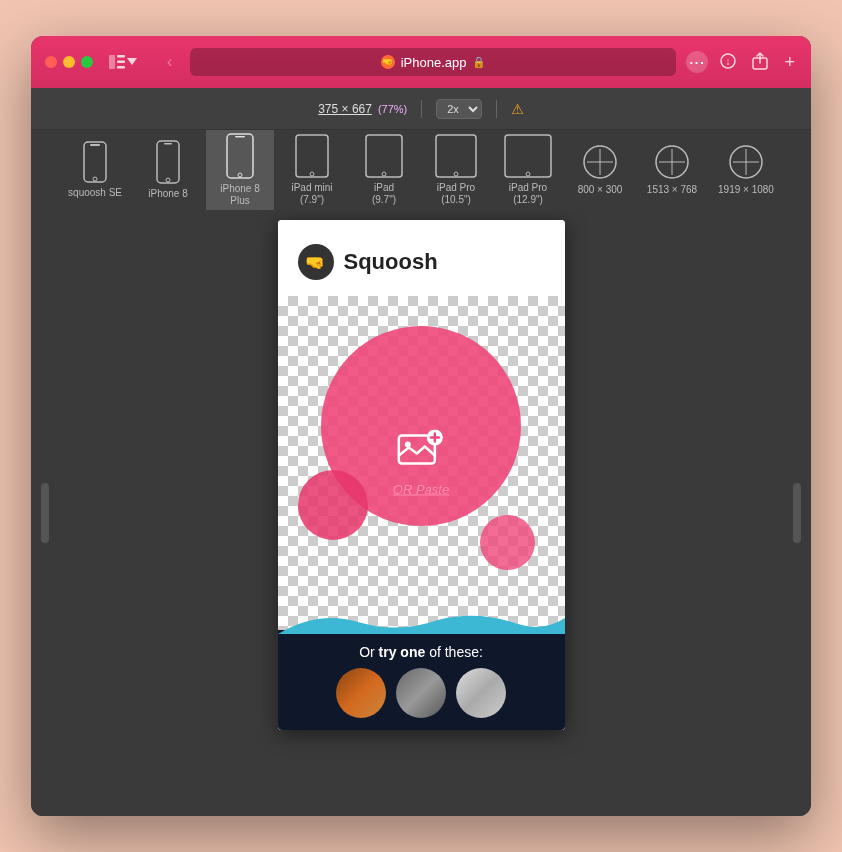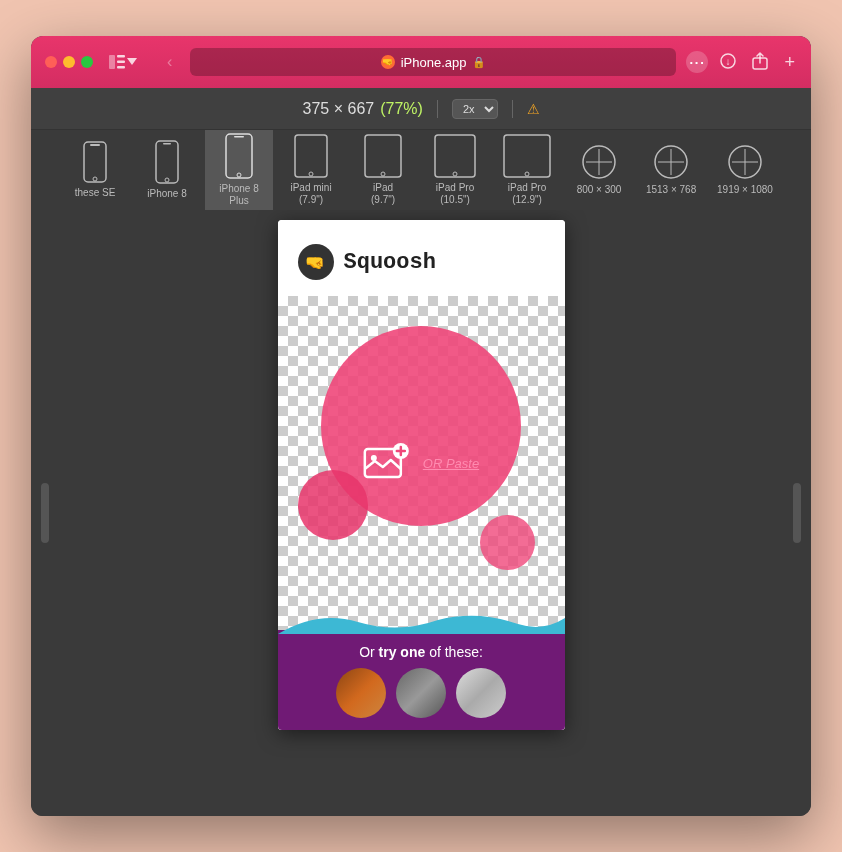--- a/index.html
+++ b/index.html
@@ -152,27 +152,28 @@
       justify-content: center;
       gap: 6px;
       color: #ccc;
       font-size: 12px;
       border-bottom: 1px solid #333;
       flex-shrink: 0;
     }
 
     .dimensions-text {
       color: #ddd;
-      font-size: 16px;
+      font-size: 12px;
       font-weight: 500;
+      text-decoration: underline;
     }
 
     .pct-text {
-      color: #bef264;
-      font-size: 16px;
+      color: #f0abfc;
+      font-size: 11px;
     }
 
     .separator {
       width: 1px;
       height: 18px;
       background: #666;
       margin: 0 8px;
     }
 
     .dpr-select {
@@ -313,21 +314,21 @@
       display: flex;
       align-items: center;
       justify-content: center;
       font-size: 18px;
     }
 
     .squoosh-title {
       font-size: 22px;
       font-weight: 700;
       color: #222;
-      font-family: Liberation Mono, monospace;
+      font-family: Liberation Sans, sans-serif;
     }
 
     
     .drop-area {
       flex: 1;
       position: relative;
       background-image:
         linear-gradient(45deg, #ccc 25%, transparent 25%),
         linear-gradient(-45deg, #ccc 25%, transparent 25%),
         linear-gradient(45deg, transparent 75%, #ccc 75%),
@@ -375,21 +376,21 @@
       right: 30px;
       opacity: 0.8;
     }
 
     .upload-icon-area {
       position: absolute;
       top: 50%;
       left: 50%;
       transform: translate(-50%, -50%);
       display: flex;
-      flex-direction: row;
+      flex-direction: column;
       align-items: center;
       gap: 12px;
       z-index: 10;
     }
 
     .upload-icon {
       width: 48px;
       height: 40px;
       color: white;
     }
@@ -398,21 +399,21 @@
       color: #ff8bb0;
       font-size: 13px;
       font-style: italic;
       font-weight: 500;
       text-decoration: underline;
     }
 
     
     .blue-section {
       flex-shrink: 0;
-      background: #701a75;
+      background: #0f172a;
       padding: 12px 16px;
       position: relative;
     }
 
     .blue-wave {
       position: absolute;
       top: -20px;
       left: 0;
       width: 100%;
       height: 24px;
@@ -530,21 +531,21 @@
   <div class="device-selector">
 
     <div class="device-item">
       <div class="device-icon">
         <svg class="device-svg" width="24" height="42" viewBox="0 0 24 42" fill="none">
           <rect x="1" y="1" width="22" height="40" rx="4" stroke="#bbb" stroke-width="1.5" fill="none"></rect>
           <rect x="7" y="3" width="10" height="2" rx="1" fill="#bbb"></rect>
           <circle cx="12" cy="38" r="2" stroke="#bbb" stroke-width="1"></circle>
         </svg>
       </div>
-      <span class="device-label">these SE</span>
+      <span class="device-label">squoosh SE</span>
     </div>
 
     <div class="device-item">
       <div class="device-icon">
         <svg class="device-svg" width="24" height="44" viewBox="0 0 24 44" fill="none">
           <rect x="1" y="1" width="22" height="42" rx="4" stroke="#bbb" stroke-width="1.5" fill="none"></rect>
           <rect x="8" y="3" width="8" height="1.5" rx="0.75" fill="#bbb"></rect>
           <circle cx="12" cy="40" r="2" stroke="#bbb" stroke-width="1"></circle>
         </svg>
       </div>

